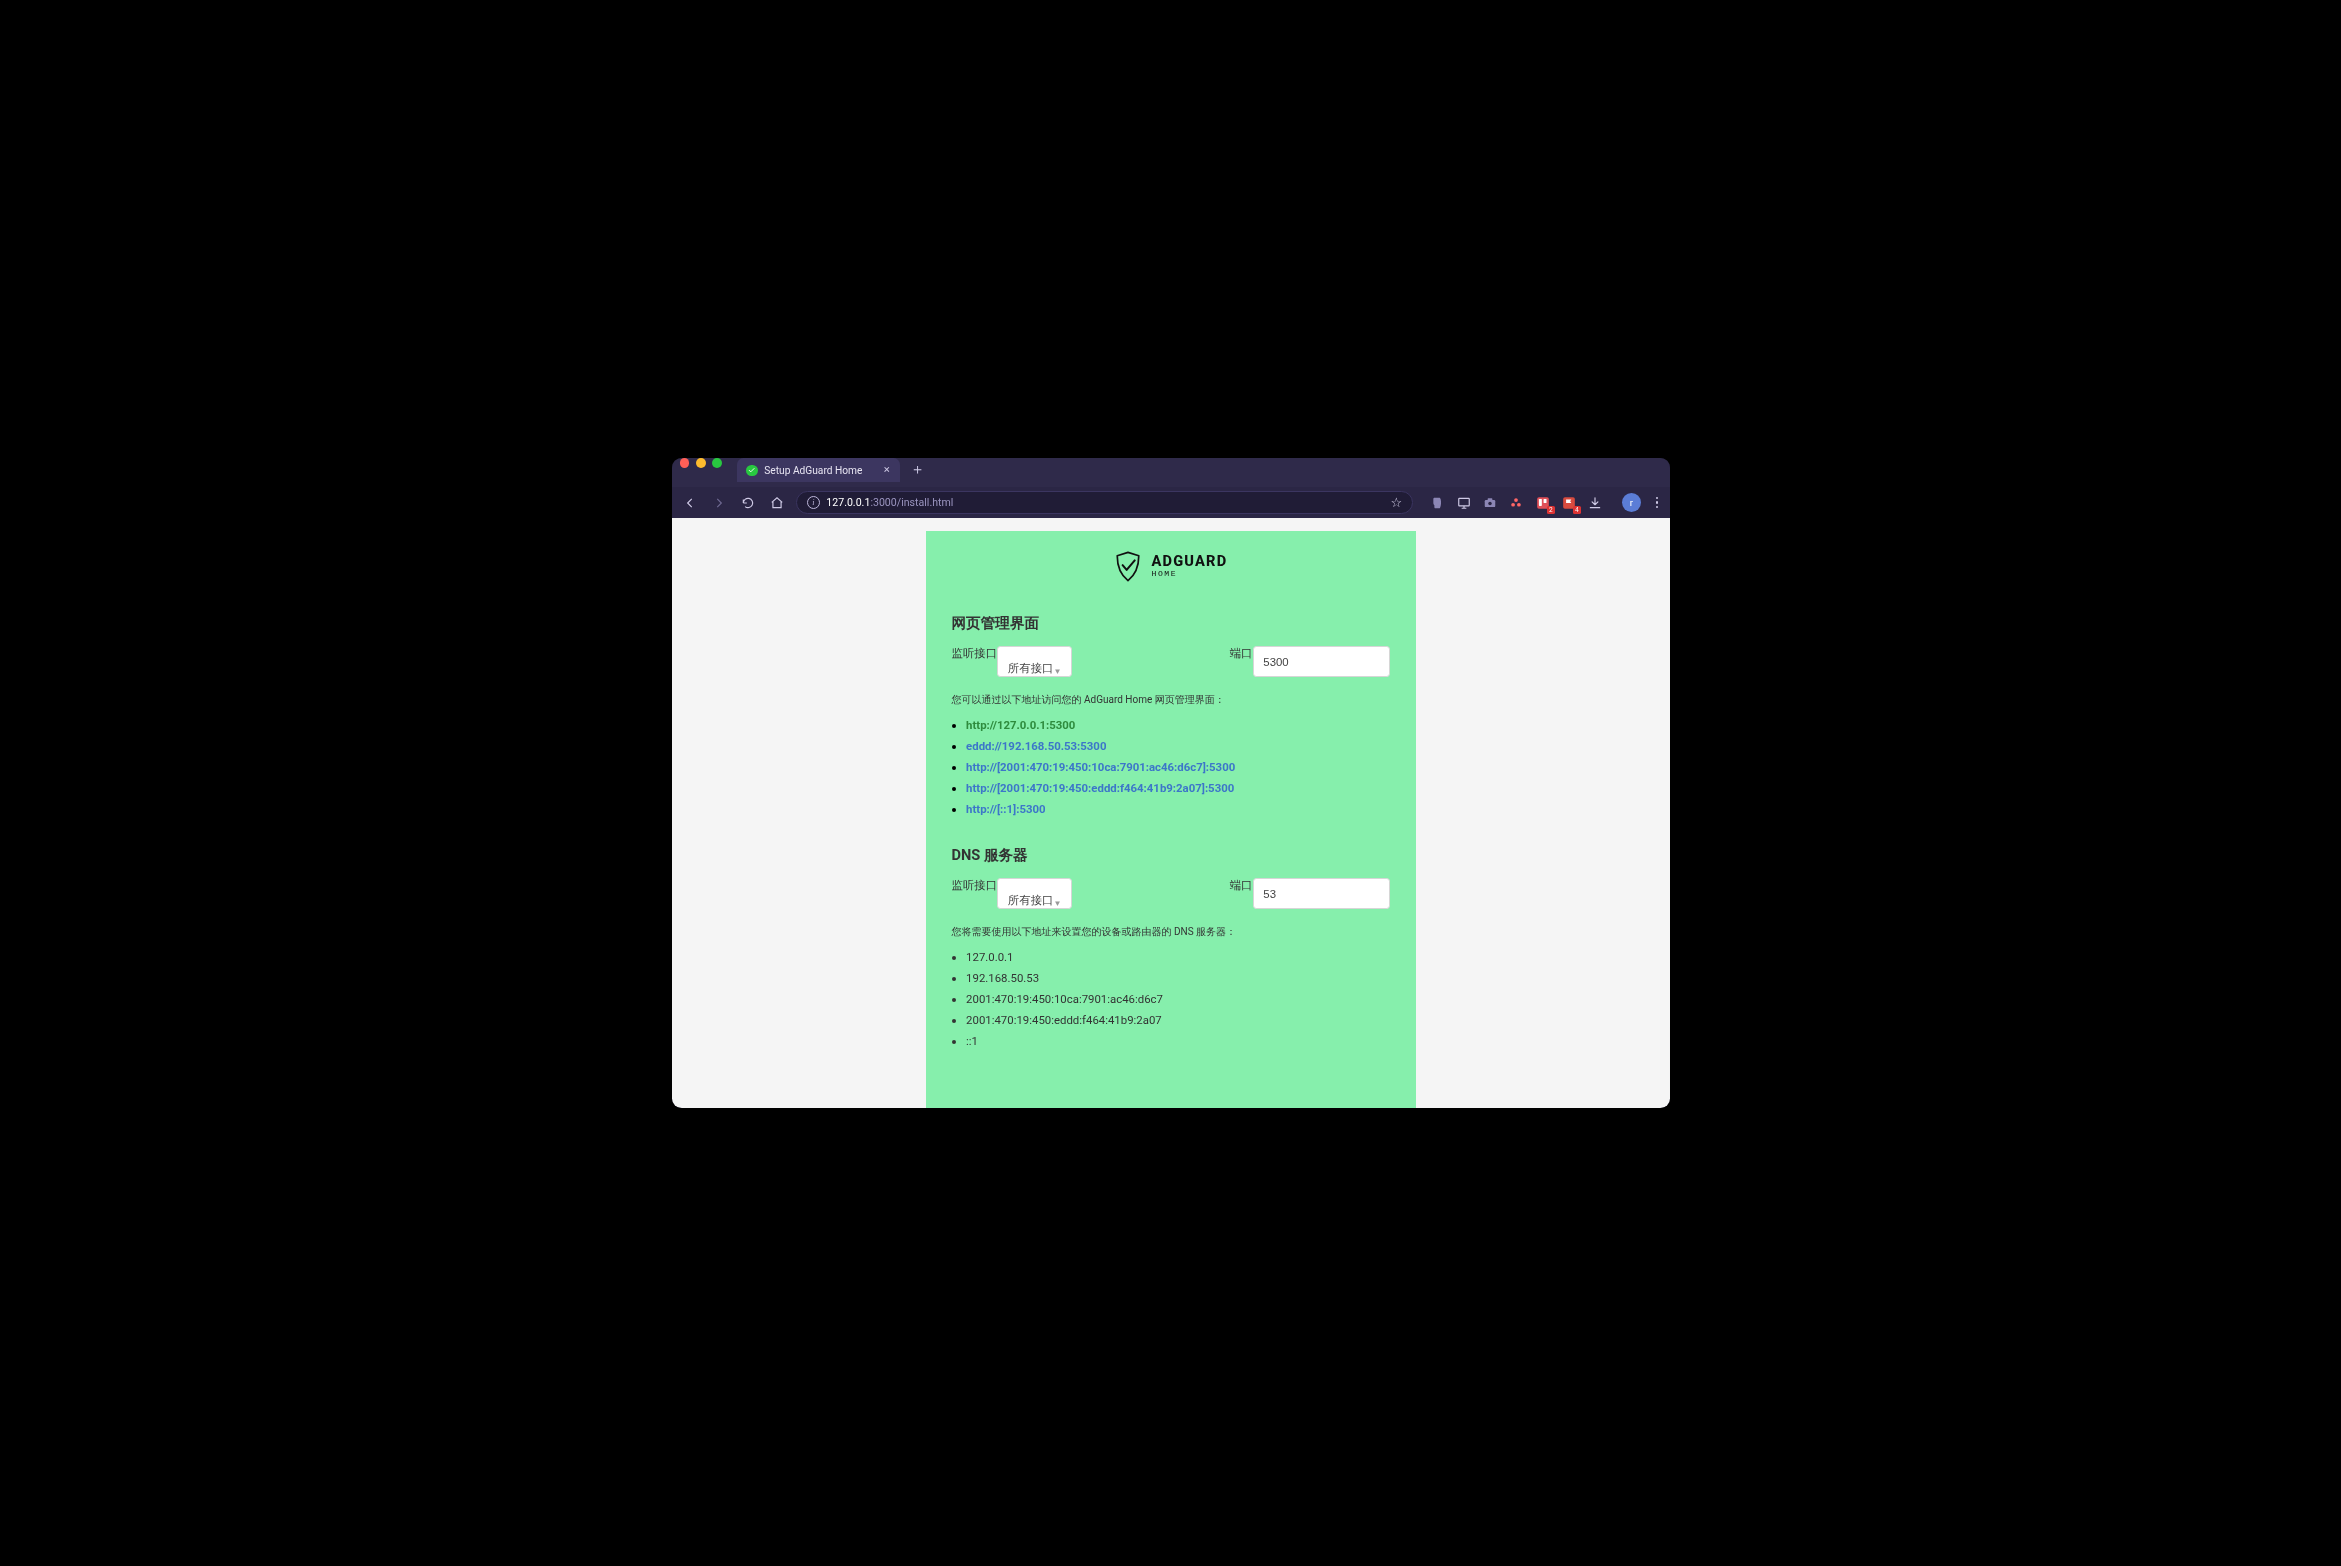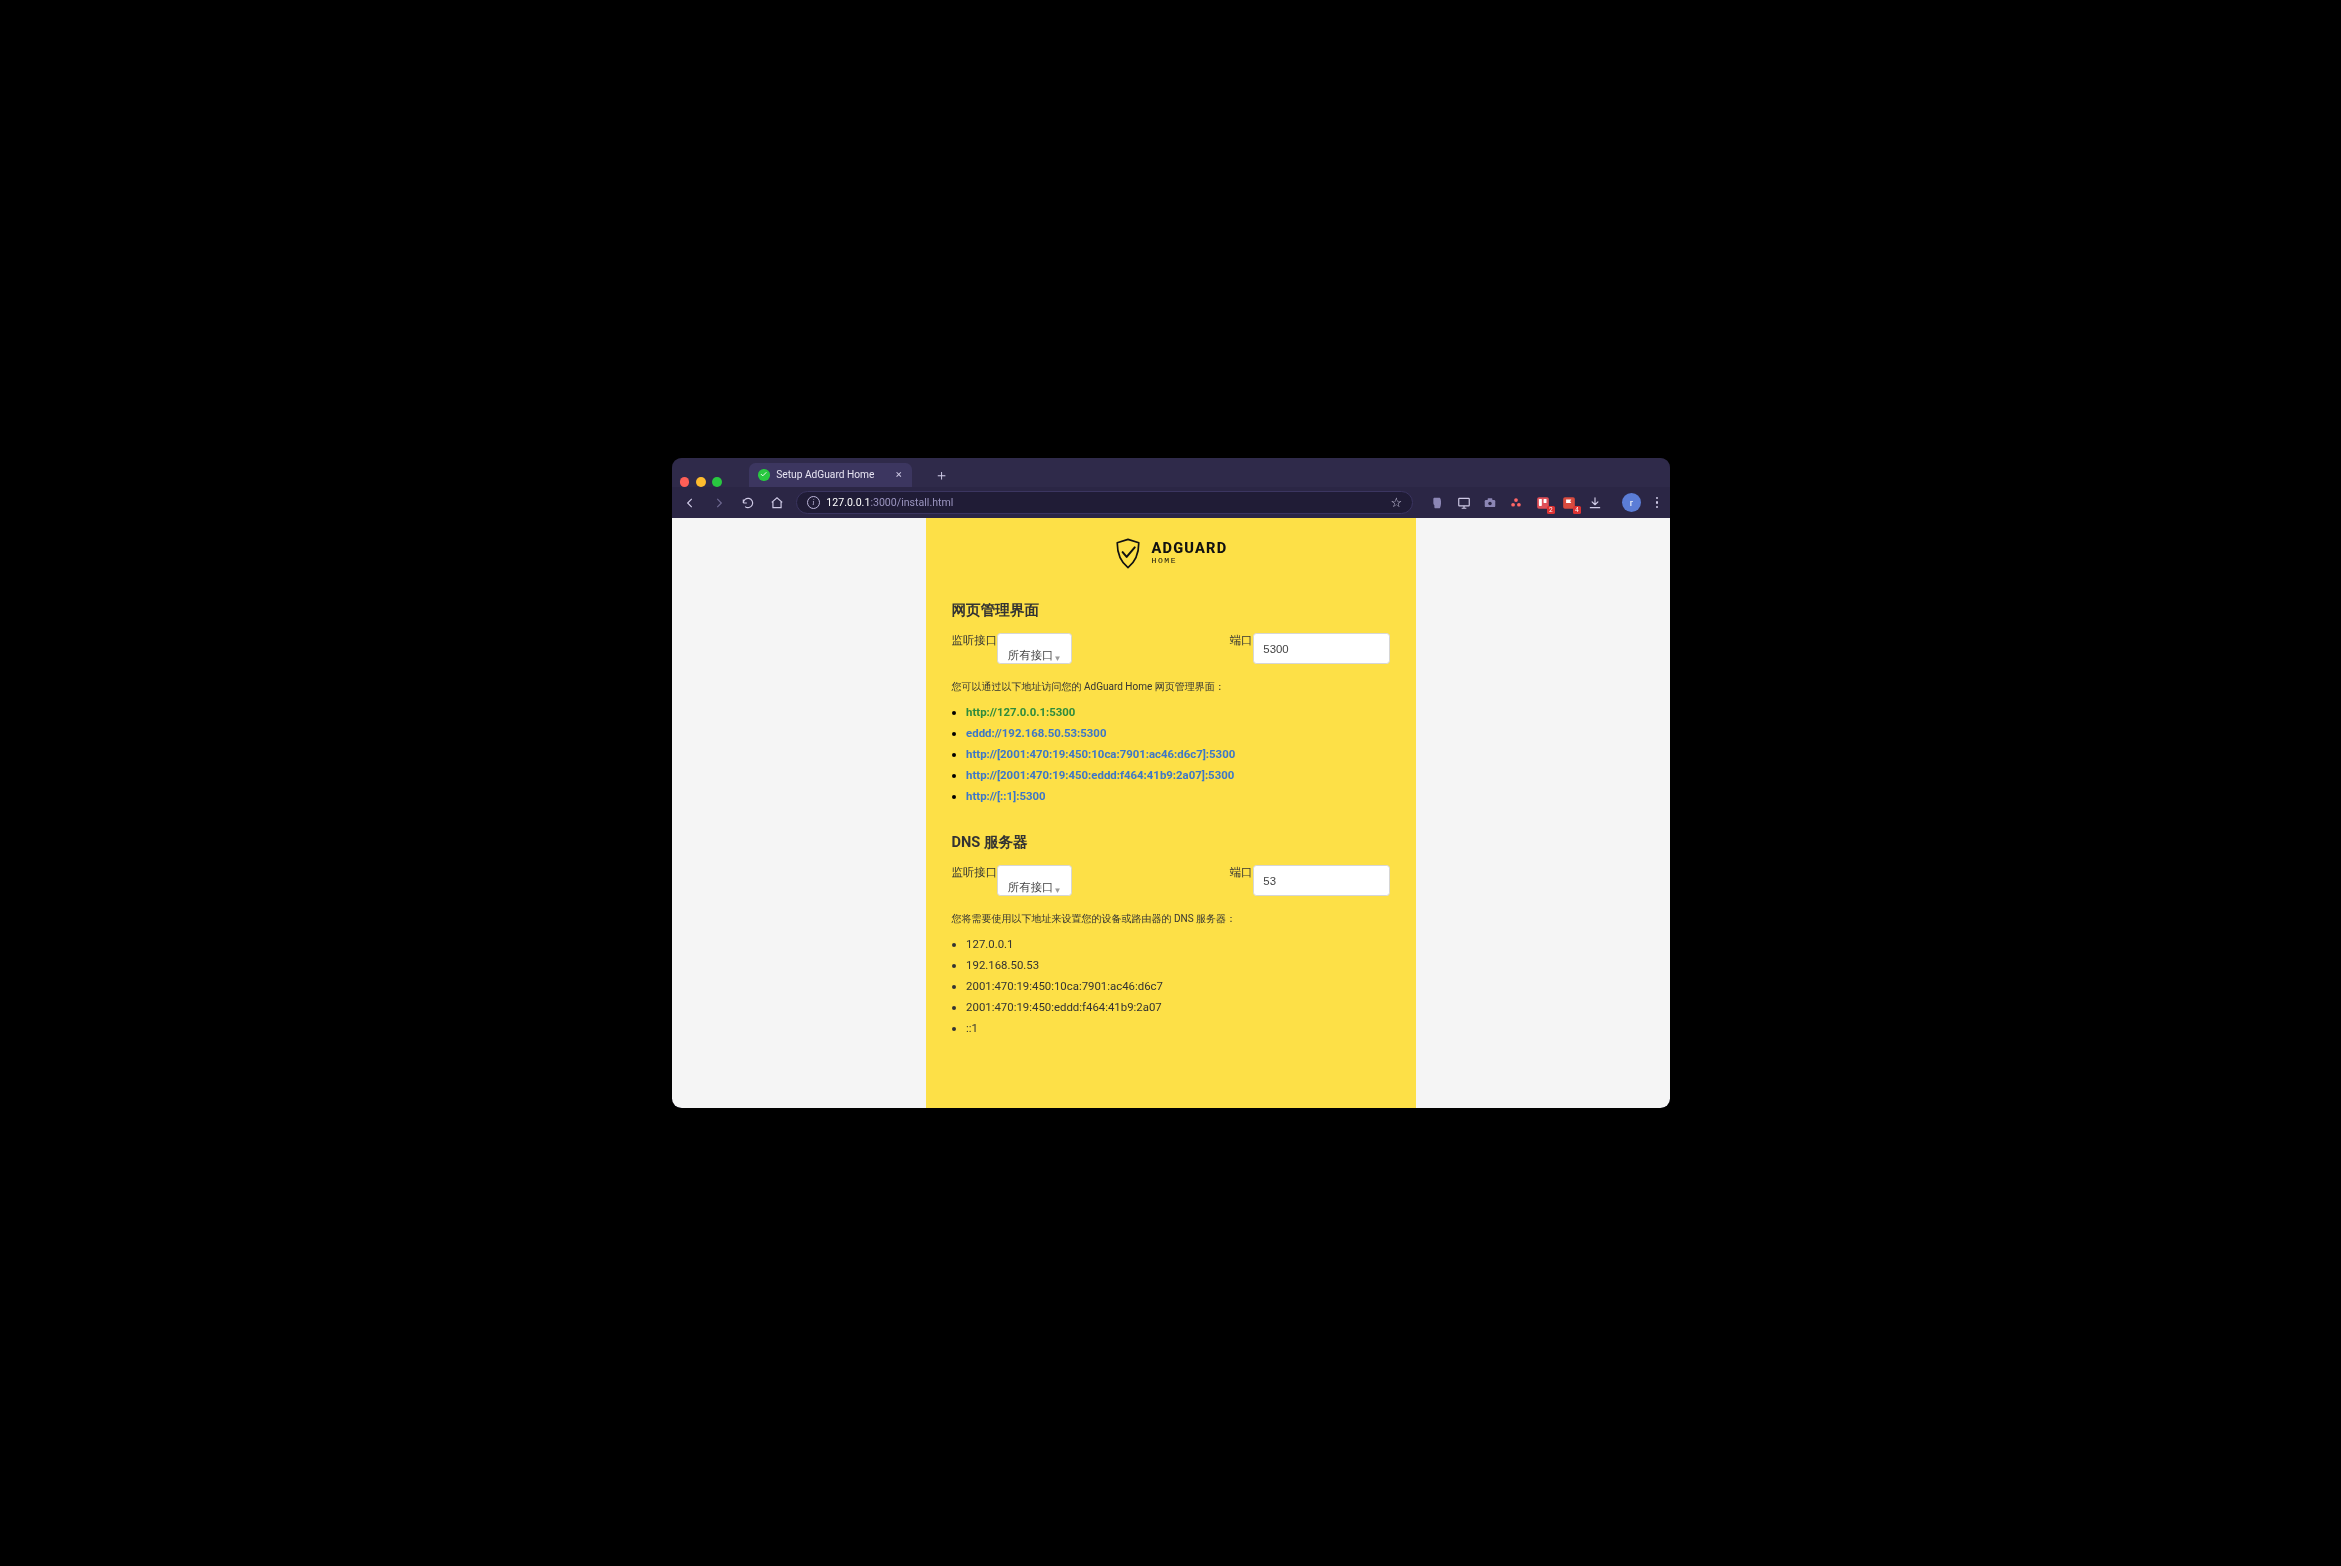--- a/index.html
+++ b/index.html
@@ -20,23 +20,22 @@
     box-shadow: 0 24.4px 65px rgba(0,0,0,0.7);
     display: flex;
     flex-direction: column;
     position: relative;
   }
   
   .tabbar {
     height: 29px;
     background: #2f2a4a;
     display: flex;
-    align-items: flex-end;
+    align-items: flex-start;
     padding: 0 8.1px;
-    gap: 12px;
   }
   .traffic-lights {
     display: flex;
     gap: 6.5px;
     align-items: center;
     margin-right: 14.6px;
   }
   .light { width: 9.8px; height: 9.8px; border-radius: 50%; }
   .light.red { background:#ff5f57; }
   .light.yellow { background:#febc2e; }
@@ -135,22 +134,22 @@
     flex:1;
     background:#f5f5f5;
     overflow:auto;
     position:relative;
   }
   .viewport::-webkit-scrollbar { width:11.4px; }
   .viewport::-webkit-scrollbar-track { background:#ececec; }
   .viewport::-webkit-scrollbar-thumb { background:#c3c3c3; border-radius:5.7px; border:2.4px solid #ececec; }
   .card {
     width:490px;
-    background:#fde047;
-    margin: 0 auto;
+    background:#86efac;
+    margin: 13px auto;
     padding: 19.5px 26px 26px;
     min-height: 100%;
   }
   .logo {
     display:flex;align-items:center;justify-content:center;gap:9.8px;
     margin: 0 0 32.5px;
   }
   .logo-shield { width:28px;height:31px; }
   .logo-text { display:flex;flex-direction:column;line-height:1; }
   .logo-text .brand { font-weight:800;font-size:14.6px;letter-spacing:1.2px;color:#111; }

